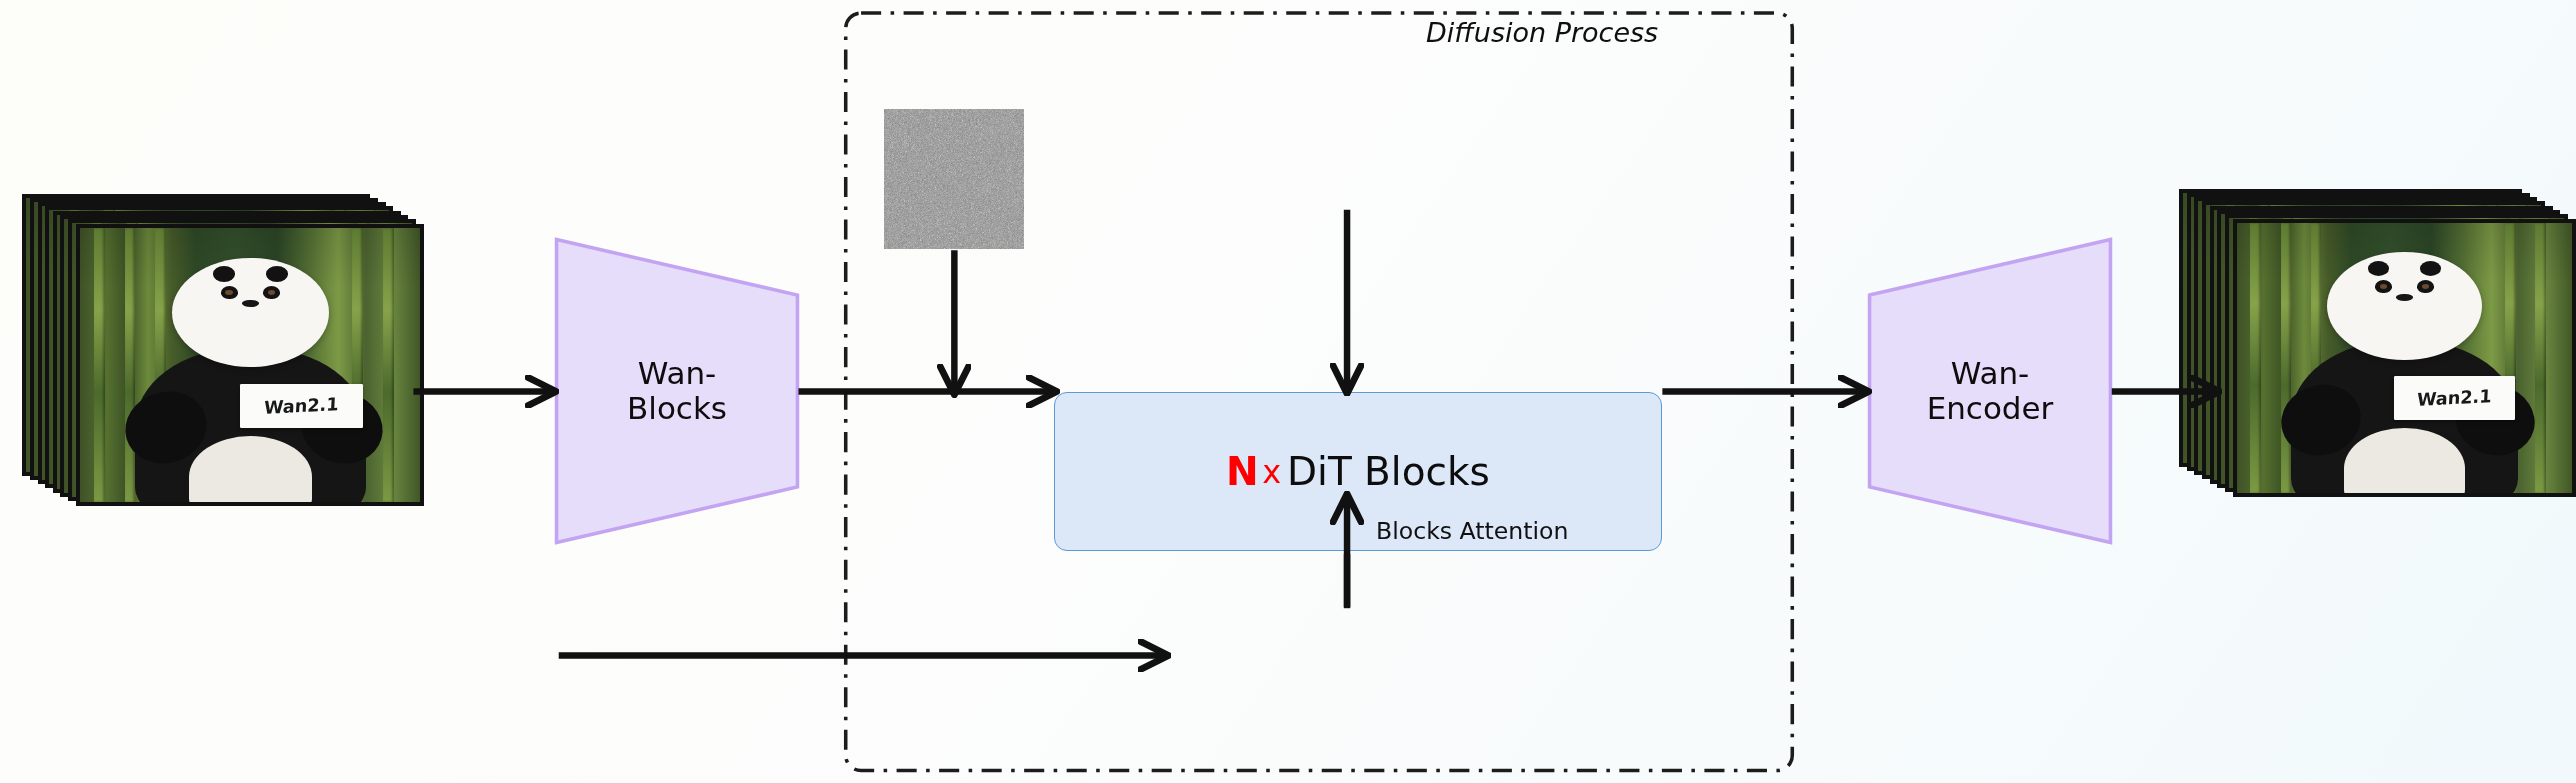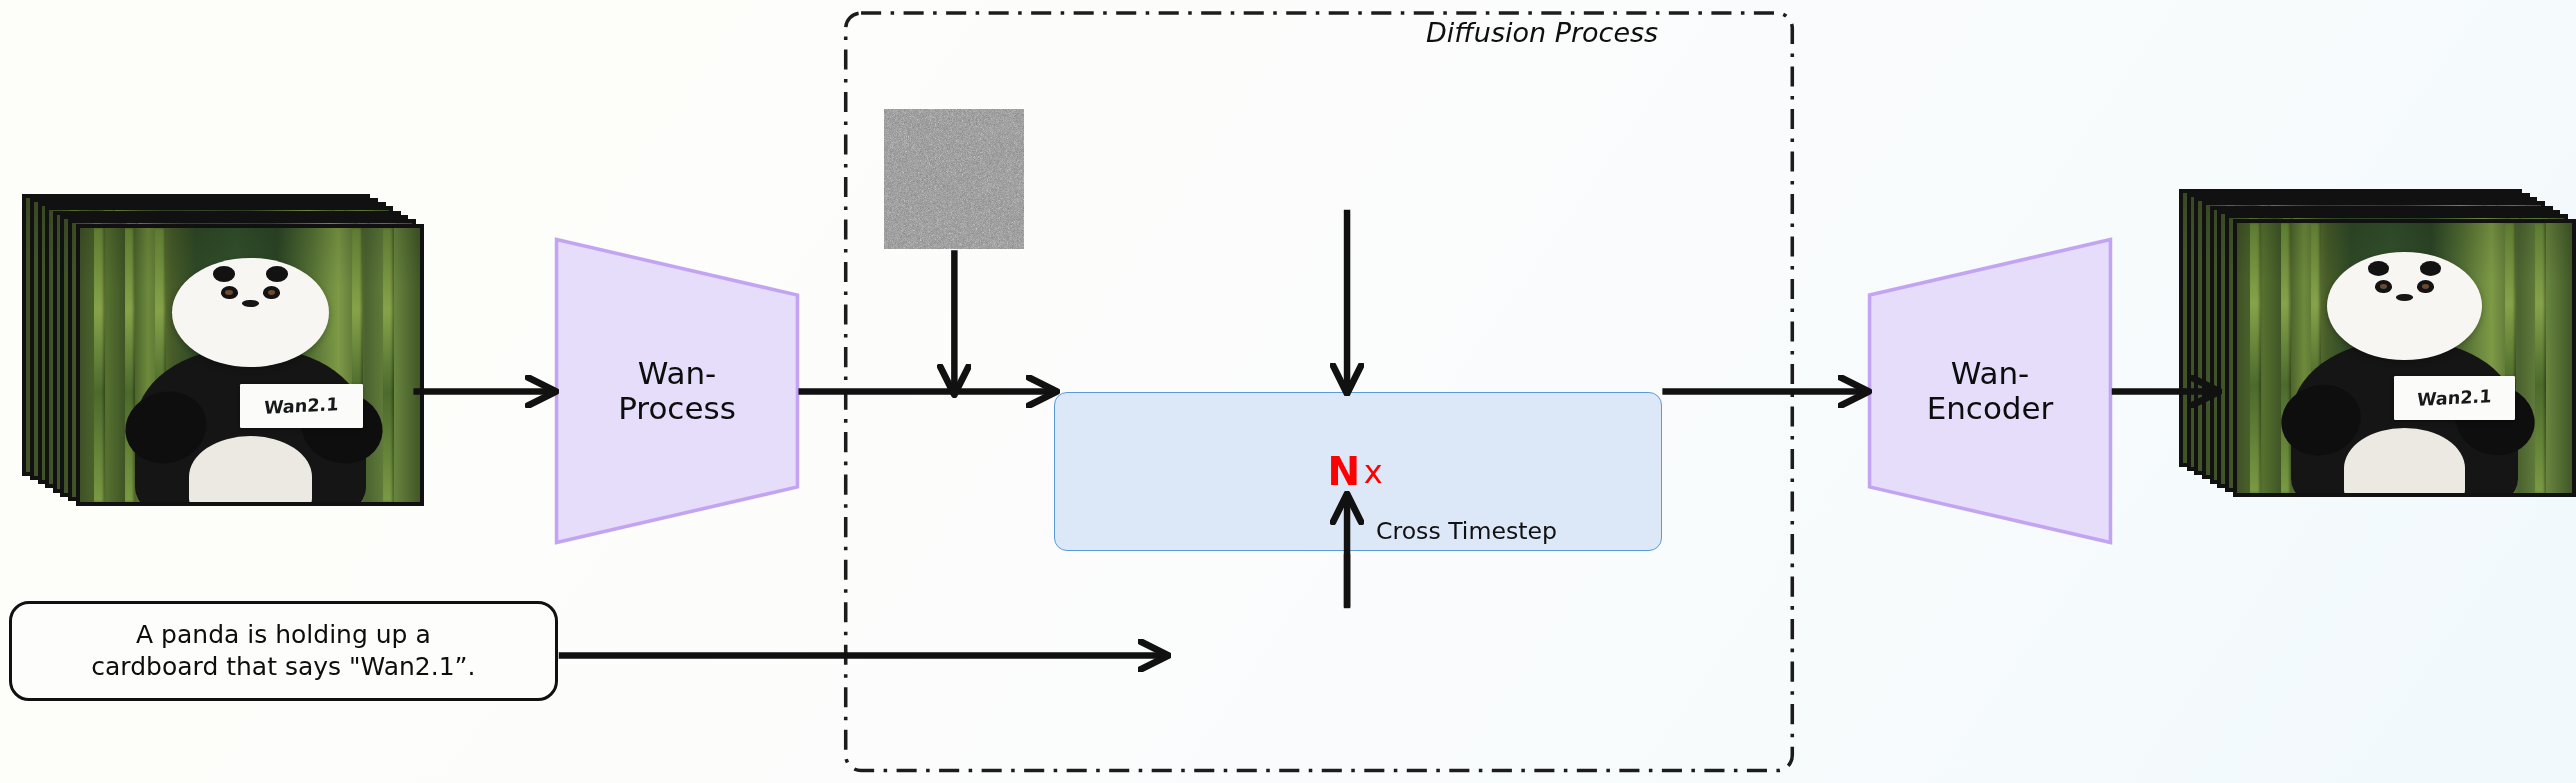--- a/index.html
+++ b/index.html
@@ -194,21 +194,21 @@
       </div>
     </div>
   </div>
 
   <div class="trap-wrap" style="left:553px; top:236px; width:248px; height:310px;">
     <svg width="248" height="310" style="position:absolute;left:0;top:0;overflow:visible;" viewBox="0 0 420 525">
       <polygon points="6,6 414,100 414,425 6,519" fill="#E6DDFB" stroke="#C3A4F2" stroke-width="6"></polygon>
     </svg>
     <div class="trap-label">
       <span>Wan-</span>
-      <span>Process</span>
+      <span>Blocks</span>
     </div>
   </div>
 
   <div class="abs" style="left:884px; top:109px; width:140px; height:140px;">
     <svg width="140" height="140" viewBox="0 0 237 237">
       <defs>
         <filter id="noisef" x="0" y="0" width="100%" height="100%">
           <feTurbulence type="fractalNoise" baseFrequency="0.92" numOctaves="4" stitchTiles="stitch" seed="7"></feTurbulence>
           <feColorMatrix type="saturate" values="0"></feColorMatrix>
           <feComponentTransfer>
@@ -218,27 +218,24 @@
       </defs>
       <rect width="237" height="237" fill="#8a8a8a"></rect>
       <rect width="237" height="237" filter="url(#noisef)" opacity="0.95"></rect>
     </svg>
   </div>
 
 
   <div class="rbox box-dit" style="left:1054px; top:392px; width:608px; height:159px; font-size:39px;">
     <span class="dit-n">N</span>
     <span class="dit-x">x</span>
-  </div>
-
-
-  <div class="rbox box-prompt" style="left:8.9px; top:601px; width:549px; height:100px; font-size:25px;">
-    <span>A panda is holding up a</span>
-    <span>cardboard that says "Wan2.1”.</span>
-  </div>
+    <span>DiT Blocks</span>
+  </div>
+
+
 
   <div class="trap-wrap" style="left:1866px; top:236px; width:248px; height:310px;">
     <svg width="248" height="310" style="position:absolute;left:0;top:0;overflow:visible;" viewBox="0 0 420 525">
       <polygon points="6,100 414,6 414,519 6,425" fill="#E6DDFB" stroke="#C3A4F2" stroke-width="6"></polygon>
     </svg>
     <div class="trap-label">
       <span>Wan-</span>
       <span>Encoder</span>
     </div>
   </div>
@@ -348,16 +345,16 @@
     <line x1="2281" y1="1028" x2="2281" y2="938" stroke="#111" stroke-width="11"></line>
     <line x1="2281" y1="1030" x2="2281" y2="843" stroke="#111" stroke-width="11" marker-end="url(#ah)"></line>
 
     <line x1="2815" y1="663" x2="3158" y2="663" stroke="#111" stroke-width="11" marker-end="url(#ah)"></line>
 
     <line x1="3576" y1="663" x2="3752" y2="663" stroke="#111" stroke-width="11" marker-end="url(#ah)"></line>
 
     <line x1="946" y1="1110" x2="1972" y2="1110" stroke="#111" stroke-width="11" marker-end="url(#ah)"></line>
   </svg>
 
-  <div class="edge-txt" style="left:1376px; top:517px;">Cross Timestep</div>
+  <div class="edge-txt" style="left:1376px; top:517px;">Blocks Attention</div>
 
 </div>
 
 
 </body></html>

